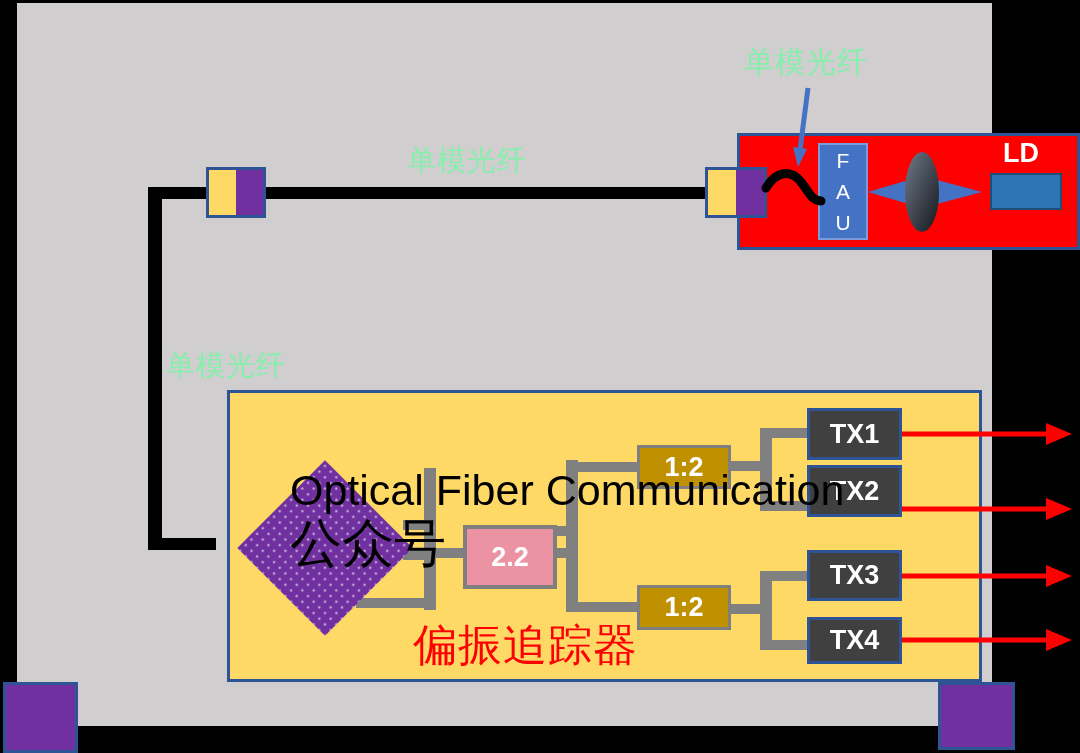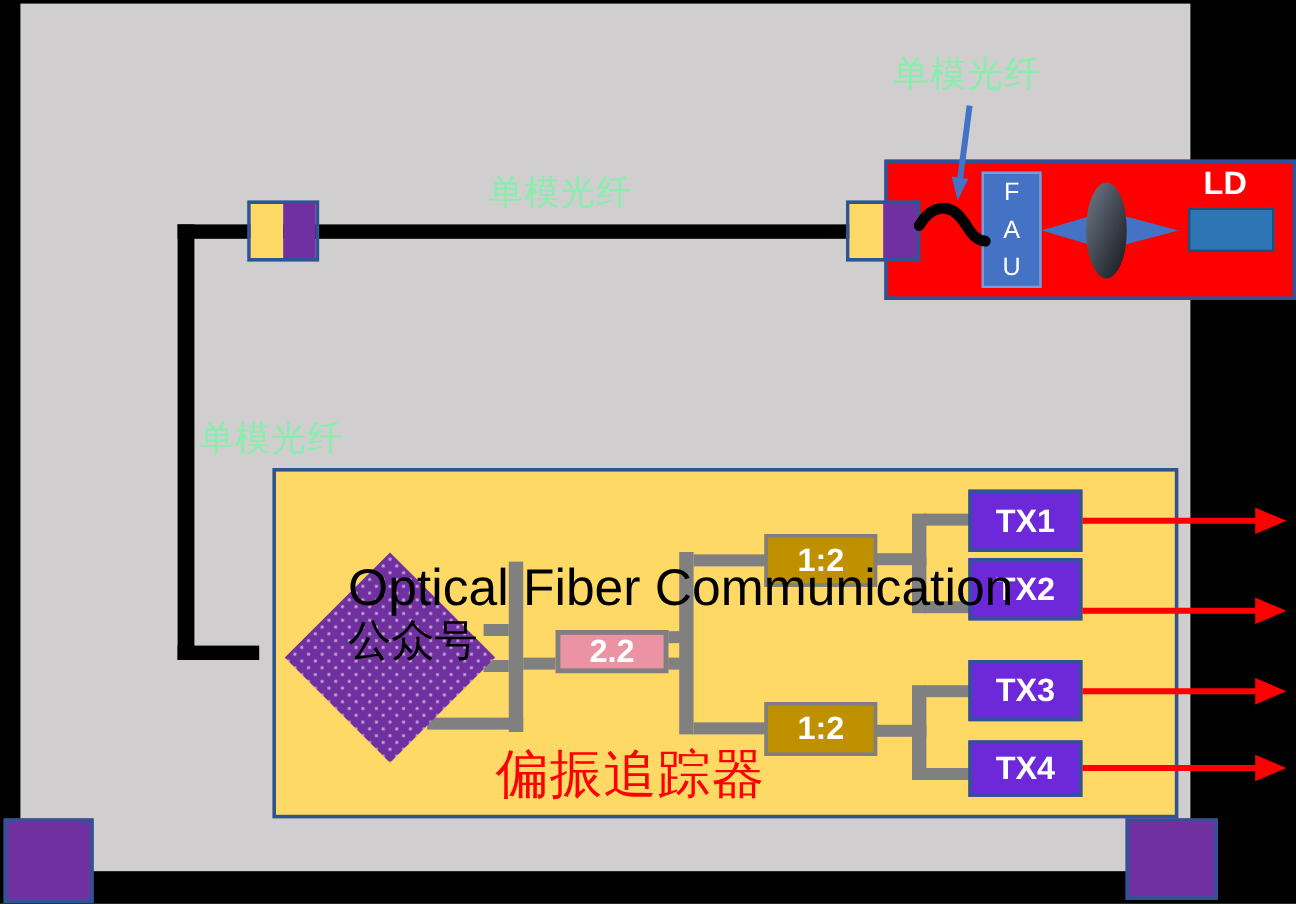--- a/index.html
+++ b/index.html
@@ -30,40 +30,40 @@
   .oe-box{left:227px;top:390px;width:755px;height:292px;background:#FFD966;
           border:3px solid #2E5496;box-sizing:border-box;}
   .oe-title{left:120px;top:5px;color:#000;font-size:42px;
             font-family:"DejaVu Serif",serif;letter-spacing:2px;}
   .gline{position:absolute;background:#808080;}
   .diamond{left:33px;top:93px;width:124px;height:124px;background-color:#7030A0;
            background-image:radial-gradient(circle,rgba(255,255,255,.55) 1px,transparent 1.7px);
            background-size:8px 8px;transform:rotate(45deg);}
   .chipbox{box-sizing:border-box;display:flex;align-items:center;justify-content:center;
            color:#fff;font-size:27px;font-weight:600;}
-  .coupler{left:233px;top:132px;width:94px;height:36px;background:#EC93A3;border:4px solid #7F7F7F;}
+  .coupler{left:233px;top:132px;width:94px;height:64px;background:#EC93A3;border:4px solid #7F7F7F;}
   .splitter{width:94px;height:44px;background:#BF9000;border:3px solid #7F7F7F;}
   .split-top{left:407px;top:52px;}
   .split-bot{left:407px;top:192px;height:45px;}
-  .txbox{left:577px;width:95px;height:52px;background:#6d28d9;border:3px solid #2E5496;}
+  .txbox{left:577px;width:95px;height:52px;background:#404040;border:3px solid #2E5496;}
   .tx1{top:15px;}.tx2{top:72px;}.tx3{top:157px;height:51px;}.tx4{top:224px;height:47px;}
   .tracker-label{left:183px;top:223px;color:#FF0000;font-size:44px;letter-spacing:1px;}
   
   .pad{background:#7030A0;border:3px solid #2E5496;box-sizing:border-box;}
   .pad-bl{left:3px;top:682px;width:75px;height:71px;}
   .pad-br{left:938px;top:682px;width:77px;height:68px;}
   
   .smf{color:#86efac;font-size:29px;letter-spacing:1px;}
   .smf-top{left:744px;top:42px;font-size:30px;}
   .smf-mid{left:407px;top:141px;}
   .smf-left{left:166px;top:346px;}
   
   .watermark{left:290px;top:466px;width:590px;text-align:left;color:#000;z-index:50;}
   .wm1{font-size:43px;line-height:1.15;white-space:nowrap;}
-  .wm2{font-size:36px;line-height:1.08;}
+  .wm2{font-size:52px;line-height:1.08;}
   .overlay-svg{left:0;top:0;width:1080px;height:753px;pointer-events:none;z-index:40;}
 </style>
 </head>
 <body>
 
 <div class="canvas">
 
   <div class="abs gray-bg"></div>
 
   <div class="abs fiber fiber-top"></div>

